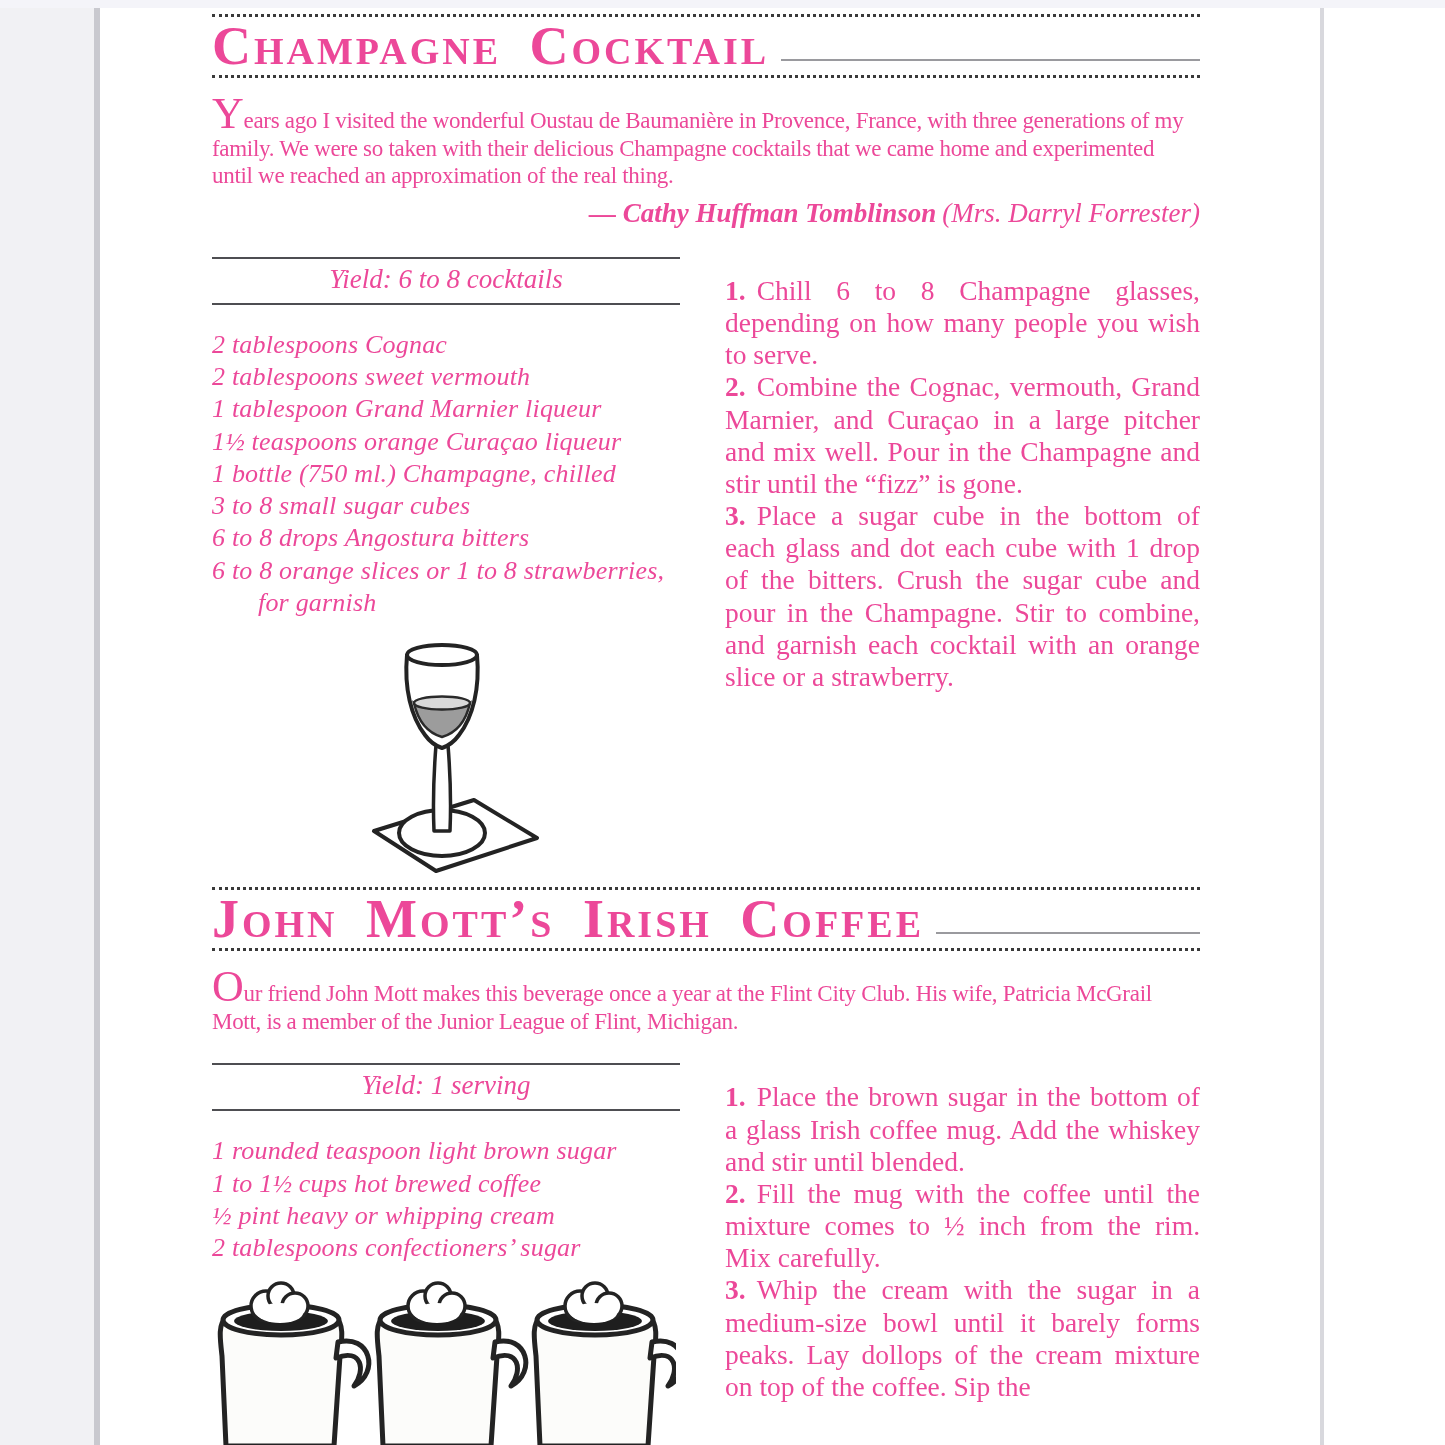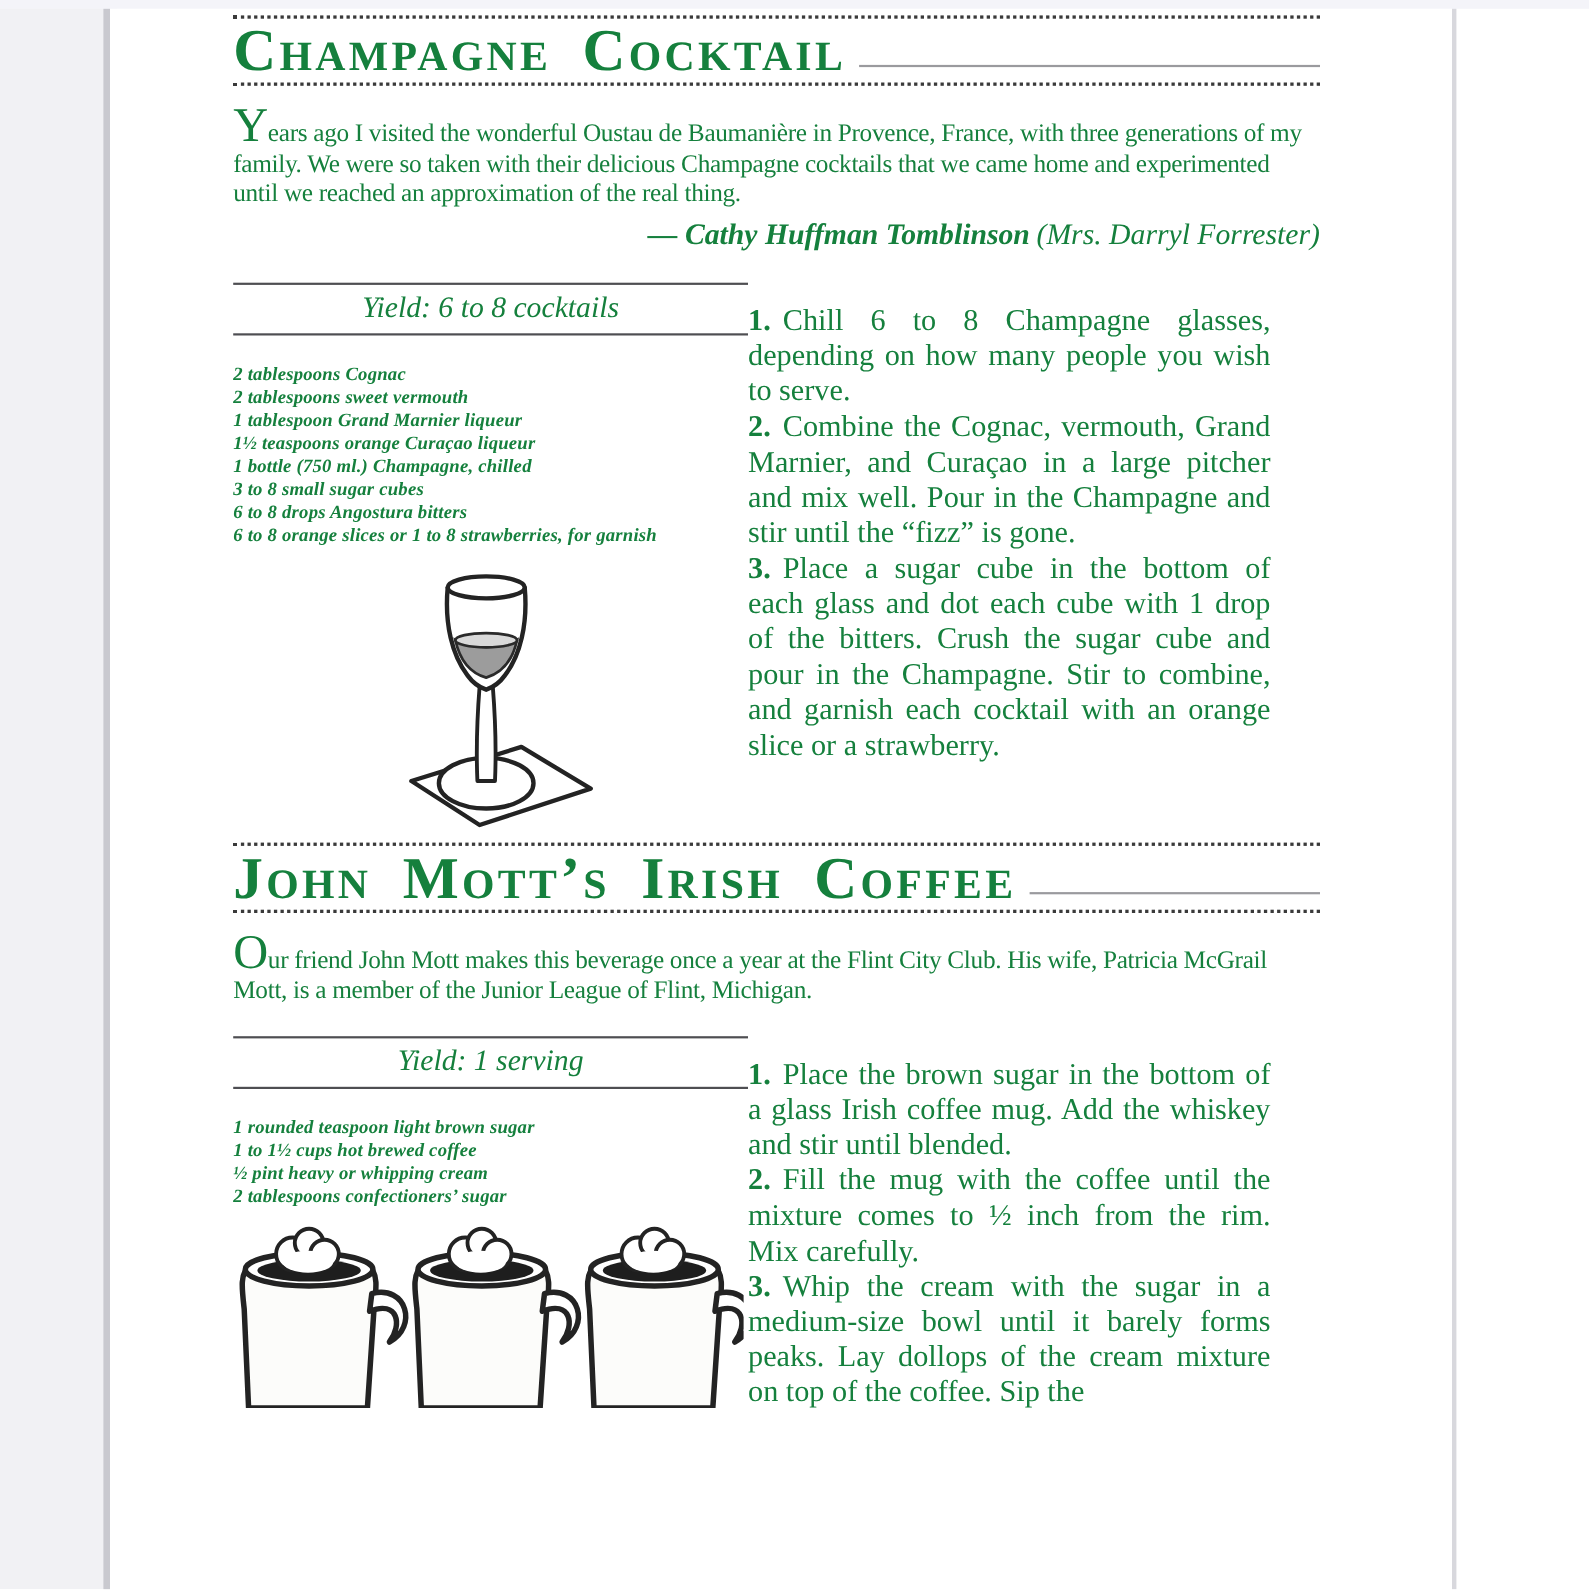--- a/index.html
+++ b/index.html
@@ -4,21 +4,21 @@
 <style>
   * { box-sizing: border-box; }
   html, body { margin: 0; padding: 0; background: #ffffff; }
 
   .canvas {
     position: relative;
     width: 1445px; height: 1445px;
     overflow: hidden;
     background: #ffffff;
     font-family: "Liberation Serif", serif;
-    color: #15803d;
+    color: #ec4899;
   }
 
   .top-strip {
     position: absolute; left: 0; top: 0;
     width: 1445px; height: 8px;
     background: #f4f4f9;
   }
   .gutter-left {
     position: absolute; left: 0; top: 0;
     width: 100px; height: 1445px;
@@ -71,42 +71,41 @@
   .attribution {
     margin: 8px 0 0;
     text-align: right;
     font-style: italic;
     font-size: 27px;
   }
   .attribution .name { font-weight: bold; }
   .attribution .note { font-weight: normal; padding-left: 6px; }
 
   
-  .cols { display: flex; margin-top: 28px; }
+  .cols { display: flex; gap: 45px; margin-top: 28px; }
   .col-ing   { flex: 0 0 468px; width: 468px; }
   .col-steps { flex: 0 0 475px; width: 475px; margin-top: 18px; }
 
   .yield {
     border-top: 2px solid #4e4e52;
     border-bottom: 2px solid #4e4e52;
     text-align: center;
     font-style: italic;
     font-size: 27px;
     padding: 5px 0 8px;
   }
 
   .ingredients {
     list-style: none;
     margin: 24px 0 0;
     padding: 0;
     font-style: italic;
-    font-size: 17px;
+    font-size: 26px;
     line-height: 1.24;
     letter-spacing: 0.2px;
-    font-weight: bold;
   }
   .ingredients li { padding-left: 46px; text-indent: -46px; }
 
   .step {
     margin: 0;
     font-size: 27.5px;
     line-height: 1.17;
     text-align: justify;
   }
   .step .num { font-weight: bold; padding-right: 11px; }

